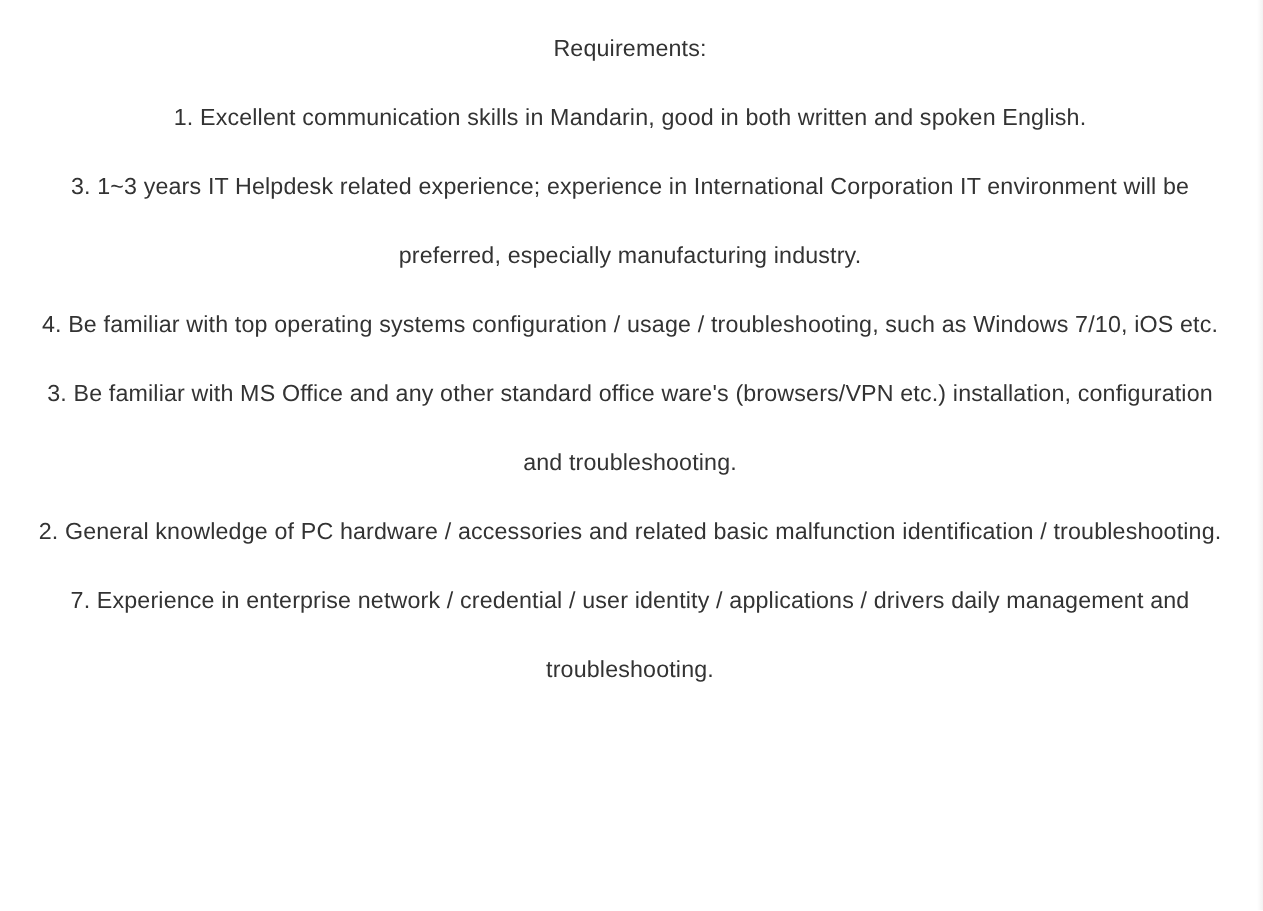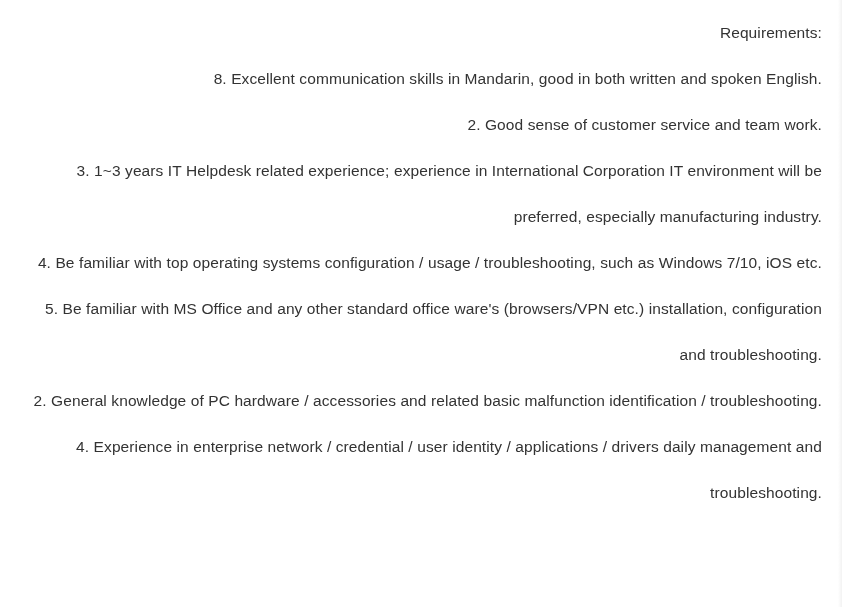--- a/index.html
+++ b/index.html
@@ -24,41 +24,40 @@
   }
   .doc-body {
     font-size: 15.5px;
     line-height: 46px;
     color: #333333;
     letter-spacing: 0.1px;
   }
   .para {
     margin: 0;
     padding: 0;
-    text-align: right;
+    text-align: center;
     white-space: normal;
   }
   .edge-shadow {
     position: absolute;
     top: 0;
     right: 0;
     width: 4px;
     height: 607px;
     background: linear-gradient(to right, rgba(255,255,255,0), rgba(0,0,0,0.05));
     pointer-events: none;
   }
 </style>
 </head>
 <body>
 
 <div class="page">
   <div class="doc-body">
     <p class="para">Requirements:</p>
-    <p class="para">8. Excellent communication skills in Mandarin, good in both written and spoken English.</p>
-    <p class="para">2. Good sense of customer service and team work.</p>
+    <p class="para">1. Excellent communication skills in Mandarin, good in both written and spoken English.</p>
     <p class="para">3. 1~3 years IT Helpdesk related experience; experience in International Corporation IT environment will be preferred, especially manufacturing industry.</p>
     <p class="para">4. Be familiar with top operating systems configuration / usage / troubleshooting, such as Windows 7/10, iOS etc.</p>
-    <p class="para">5. Be familiar with MS Office and any other standard office ware's (browsers/VPN etc.) installation, configuration and troubleshooting.</p>
+    <p class="para">3. Be familiar with MS Office and any other standard office ware's (browsers/VPN etc.) installation, configuration and troubleshooting.</p>
     <p class="para">2. General knowledge of PC hardware / accessories and related basic malfunction identification / troubleshooting.</p>
-    <p class="para">4. Experience in enterprise network / credential / user identity / applications / drivers daily management and troubleshooting.</p>
+    <p class="para">7. Experience in enterprise network / credential / user identity / applications / drivers daily management and troubleshooting.</p>
   </div>
   <div class="edge-shadow"></div>
 </div>
 
 </body></html>

